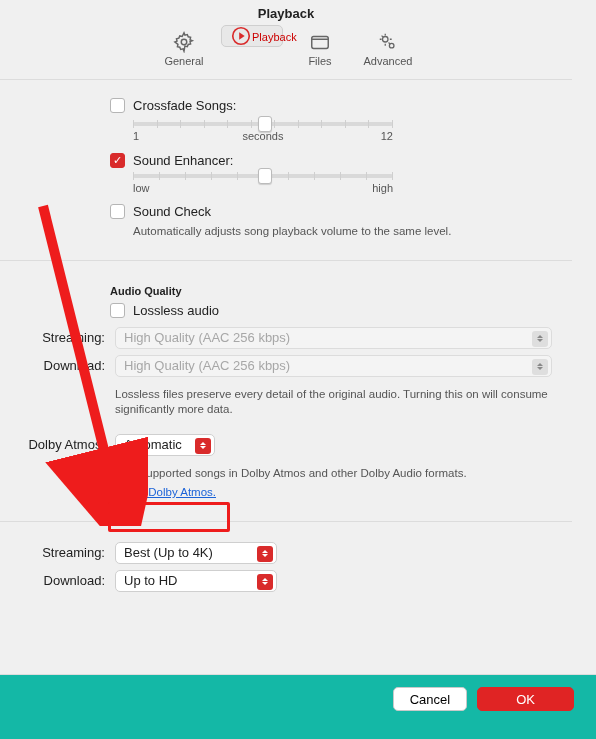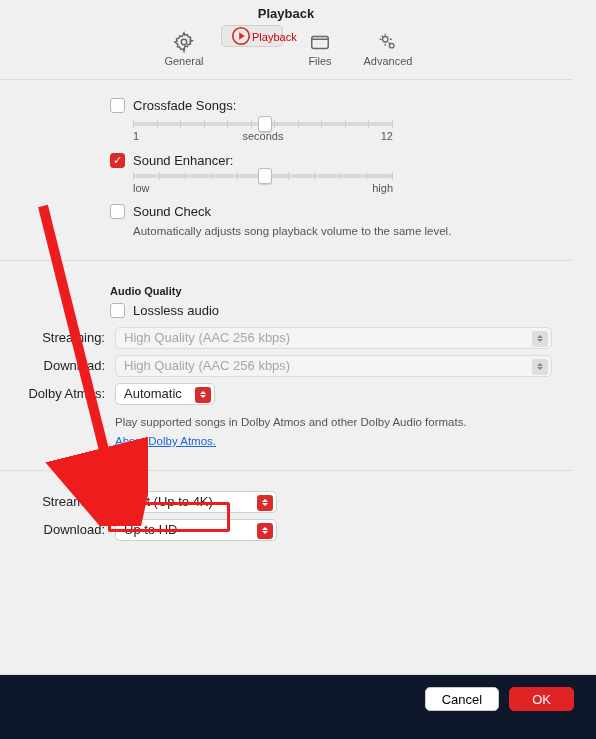--- a/index.html
+++ b/index.html
@@ -85,28 +85,28 @@
   .caret.gray::before { border-bottom-color:#888;}
   .caret.gray::after  { border-top-color:#888;}
 
   
   .hr { height:1px; background:#dcdcdc; margin:10px -20px; }
 
   
   .footer {
     position:absolute; left:0; right:0; bottom:0; padding:12px 22px 28px;
     display:flex; justify-content:flex-end; gap:10px;
-    border-top:1px solid #dcdcdc; background:#0f172a;
+    border-top:1px solid #dcdcdc; background:#14b8a6;
   }
   .btn {
     height:24px; padding:0 16px; border-radius:5px; font-size:13px;
     border:1px solid #c9c9c9; background:#fff; cursor:pointer;
     display:inline-flex; align-items:center;
   }
-  .btn.primary { background:#e02424; border-color:#e02424; color:#fff; font-weight:500; padding:0 22px;}
+  .btn.primary { background:#e02424; border-color:#e02424; color:#fff; font-weight:500; padding:0 38px;}
 
   
   .arrow { position:absolute; left:18px; top:196px; pointer-events:none; }
   .hl {
     position:absolute; left:108px; top:502px; width:122px; height:30px;
     border:3px solid #ee1c1c; border-radius:2px; pointer-events:none;
   }
 </style>
 </head>
 <body>
@@ -251,20 +251,26 @@
     </div>
     <div class="frow">
       <div class="flabel">Download:</div>
       <div class="fbody">
         <div class="sel dis">
           <span>High Quality (AAC 256 kbps)</span>
           <span class="caret gray"></span>
         </div>
       </div>
     </div>
+    <div class="frow">
+      <div class="flabel"></div>
+      <div class="fbody">
+        <div class="descf">Lossless files preserve every detail of the original audio. Turning this on will consume significantly more data.</div>
+      </div>
+    </div>
 
     <div class="frow">
       <div class="flabel">Dolby Atmos:</div>
       <div class="fbody">
         <div class="sel" style="width:100px">
           <span>Automatic</span>
           <span class="caret"></span>
         </div>
       </div>
     </div>

